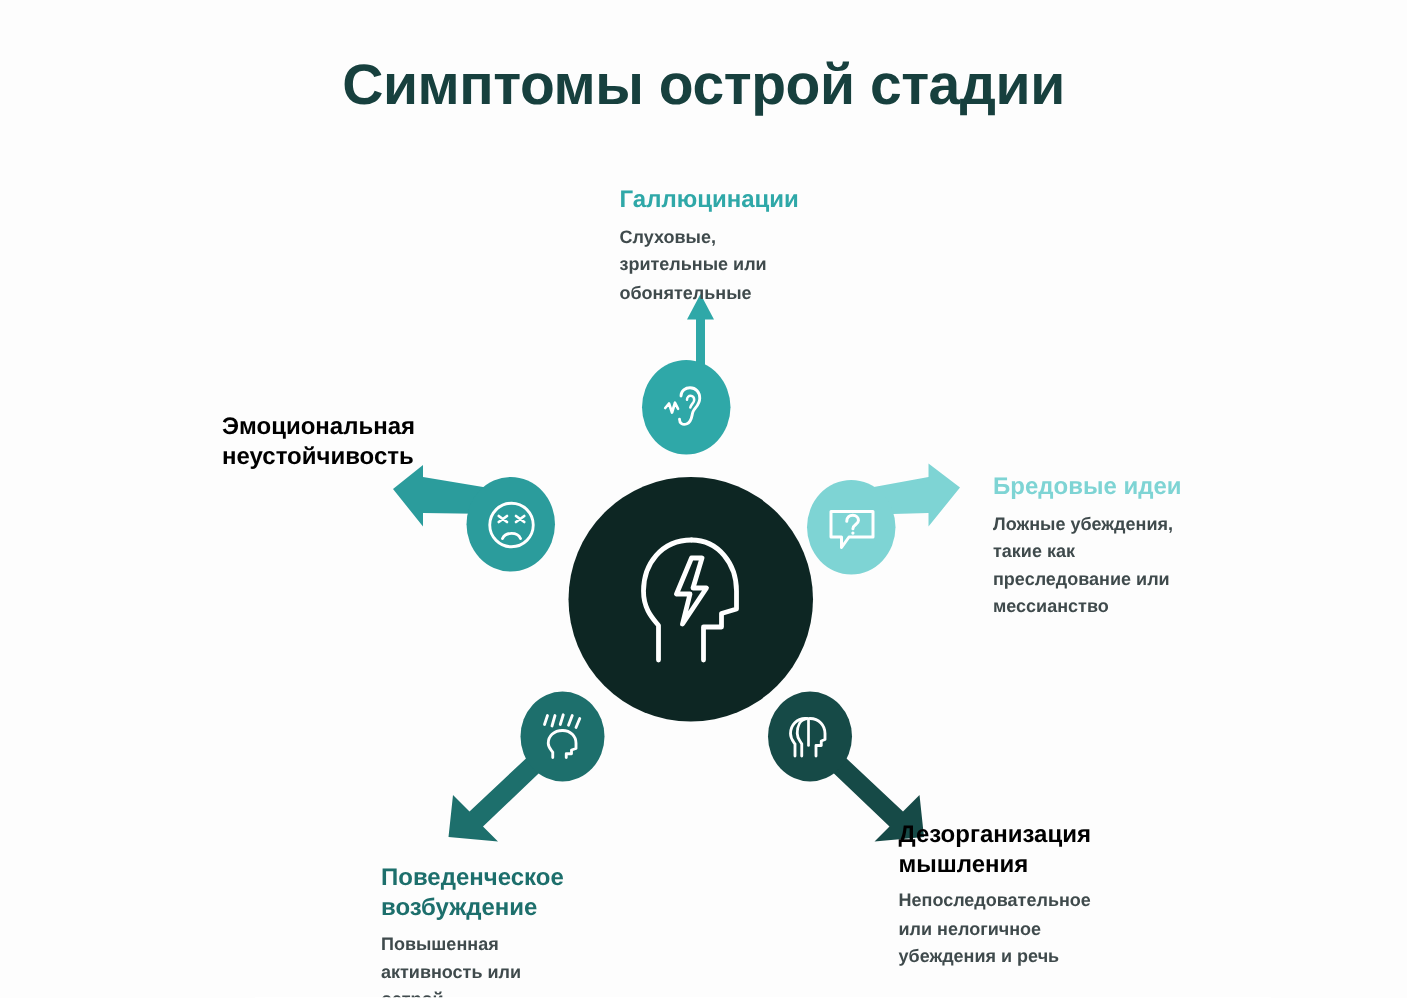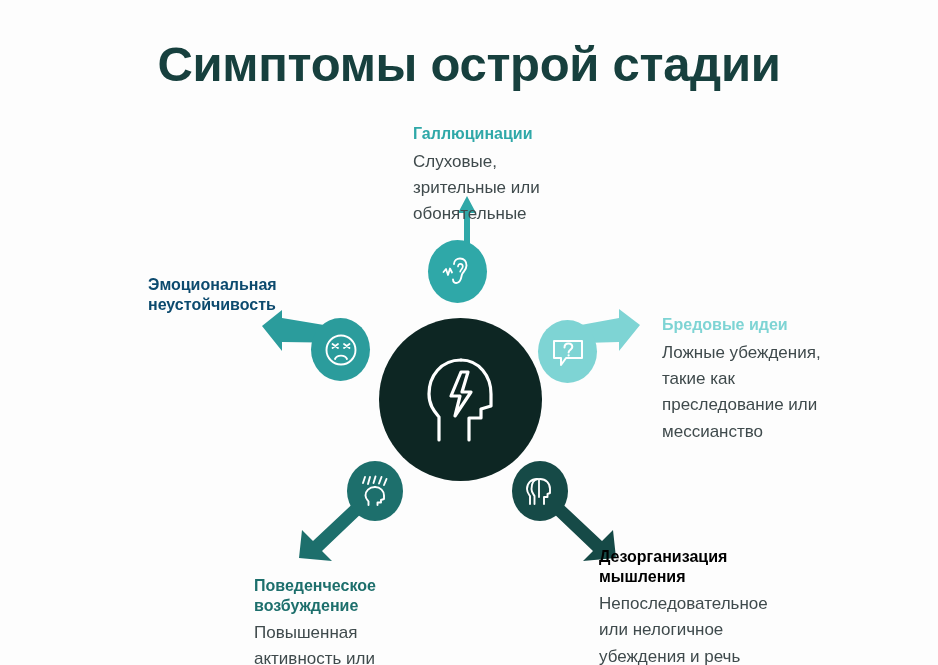--- a/index.html
+++ b/index.html
@@ -16,21 +16,21 @@
     height: 665px;
     background: #fdfdfd;
     overflow: hidden;
   }
   #title {
     position: absolute;
     left: 0;
     top: 36px;
     width: 938px;
     text-align: center;
-    font-size: 49px;
+    font-size: 38px;
     font-weight: bold;
     letter-spacing: -0.3px;
     color: #17403e;
     white-space: nowrap;
   }
   .circle {
     position: absolute;
     border-radius: 50%;
     display: flex;
     align-items: center;
@@ -44,24 +44,24 @@
     position: absolute;
   }
   .label h3 {
     margin: 0 0 5px 0;
     font-size: 16px;
     font-weight: bold;
     line-height: 1.22;
   }
   .label p {
     margin: 0;
-    font-size: 17px;
+    font-size: 12px;
     line-height: 1.55;
     color: #3f4a4c;
-    font-weight: normal;
+    font-weight: bold;
   }
   .center-circle {
     position: absolute;
     left: 379px;
     top: 318px;
     width: 163px;
     height: 163px;
     border-radius: 50%;
     background: #0d2623;
     display: flex;
@@ -172,21 +172,21 @@
   <div class="label" style="left:413px; top:124px; width:190px;">
     <h3 style="color:#2fa8a8;">Галлюцинации</h3>
     <p>
       <span>Слуховые,</span><br>
       <span>зрительные или</span><br>
       <span>обонятельные</span>
     </p>
   </div>
 
   <div class="label" style="left:148px; top:275px; width:180px;">
-    <h3 style="color:#0c4a6e;">
+    <h3 style="color:#000000;">
       <span>Эмоциональная</span><br>
       <span>неустойчивость</span>
     </h3>
   </div>
 
   <div class="label" style="left:662px; top:270px; width:190px;">
     <h3 style="color:#7ed4d4;margin-top:45px;">Бредовые идеи</h3>
     <p>
       <span>Ложные убеждения,</span><br>
       <span>такие как</span><br>

